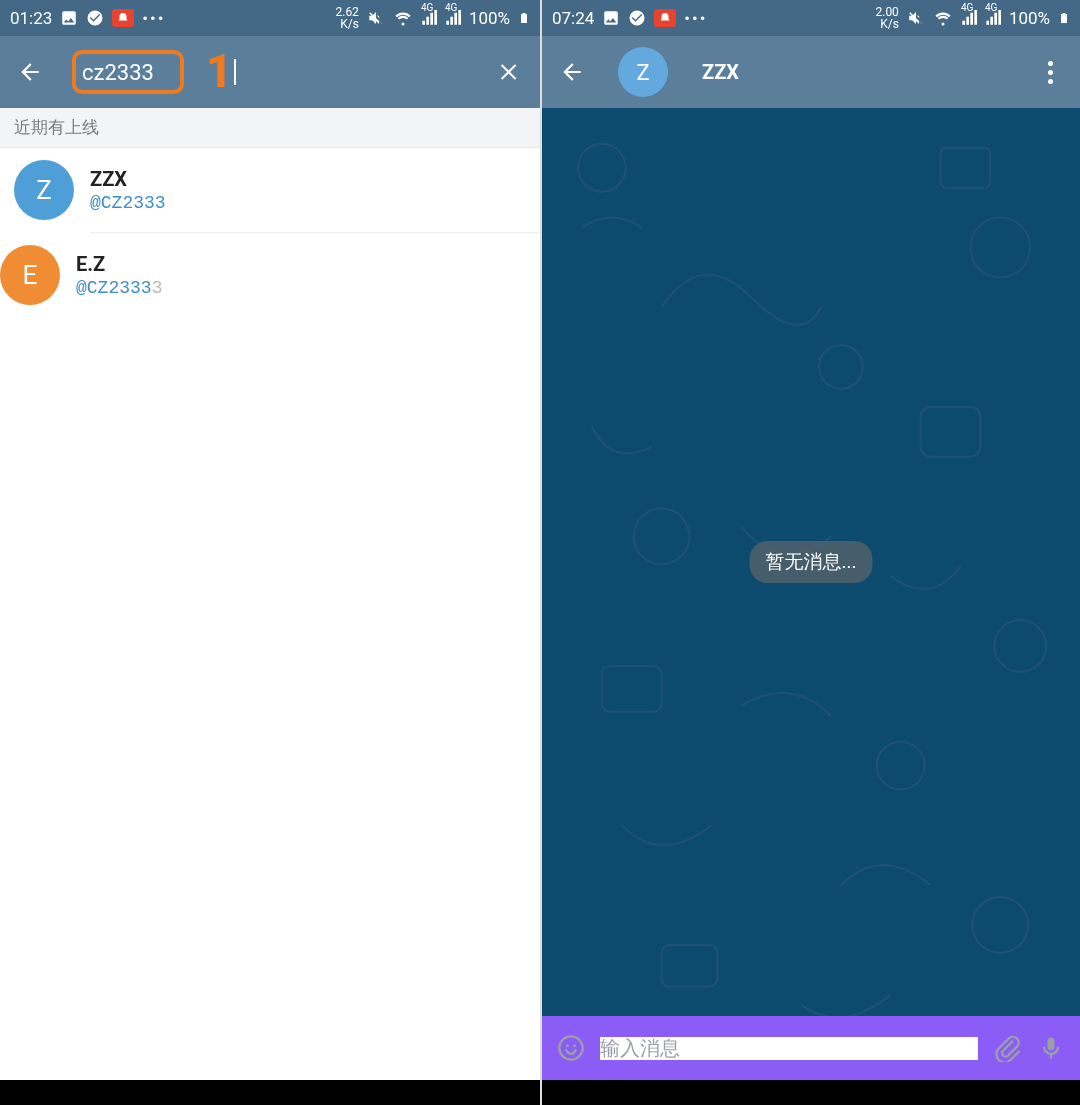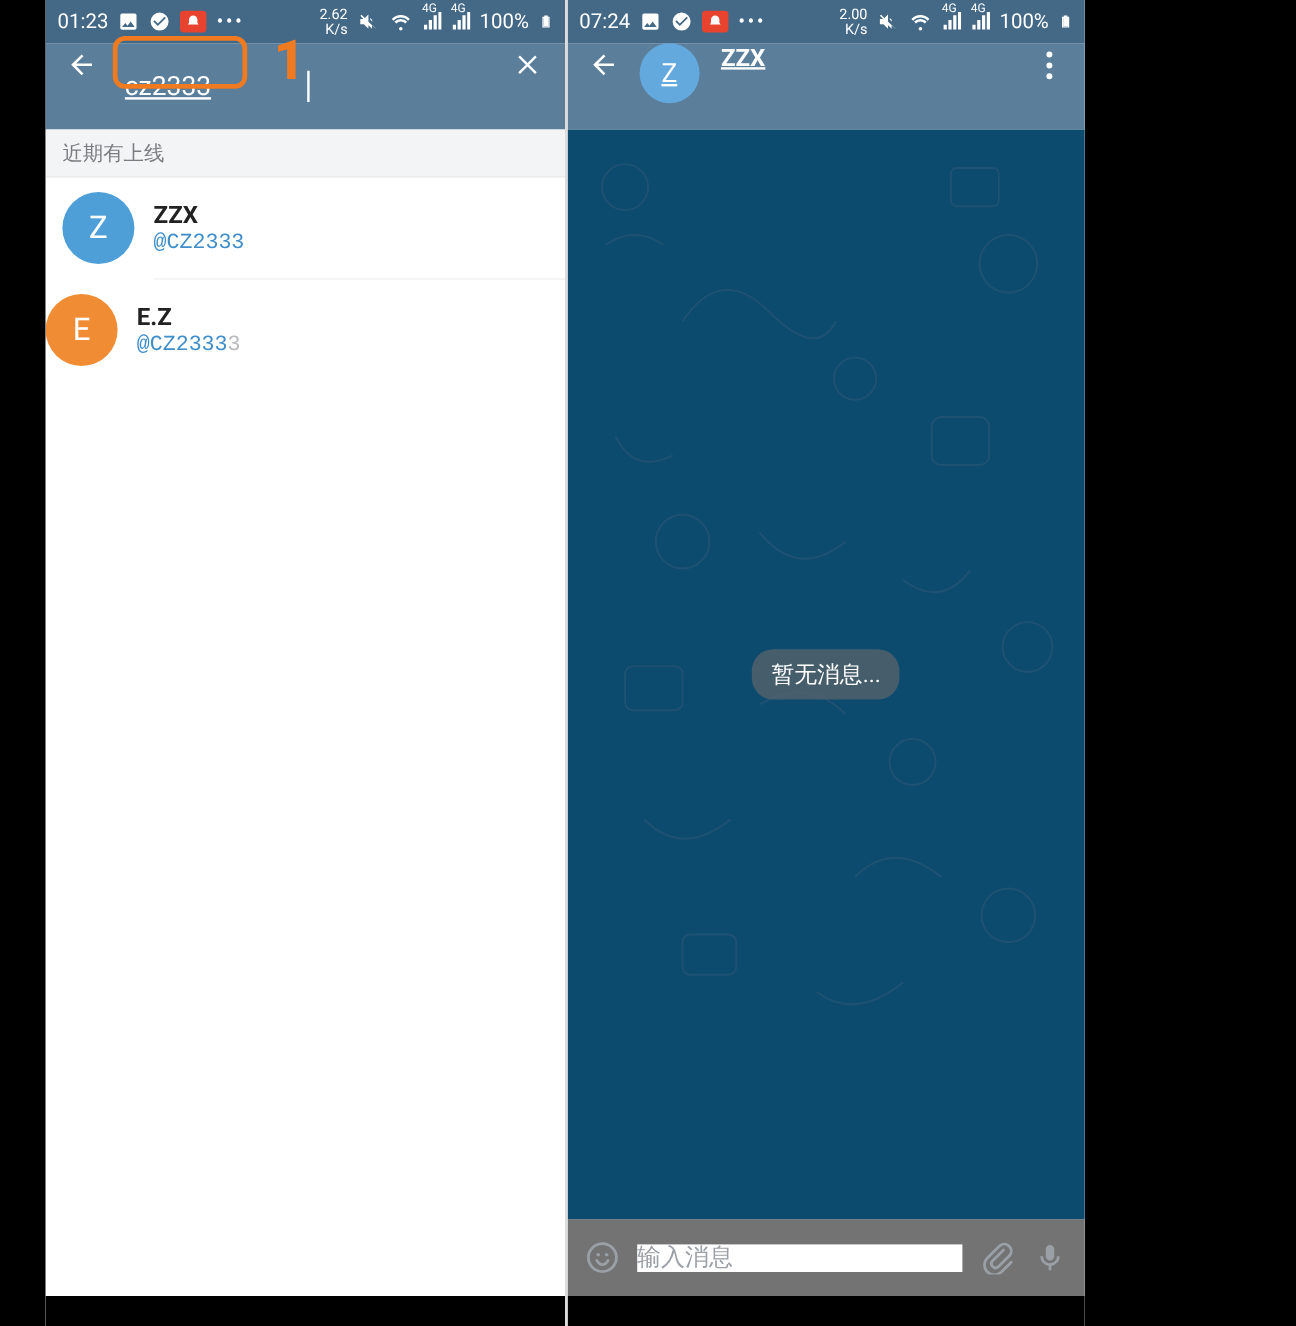--- a/index.html
+++ b/index.html
@@ -1,31 +1,31 @@
 <!DOCTYPE html>
 <html><head>
 <meta charset="utf-8">
 <style>
   * { box-sizing: border-box; margin: 0; padding: 0; }
   html, body { width: 1080px; height: 1105px; font-family: -apple-system, Roboto, "Helvetica Neue", Arial, "Noto Sans", sans-serif; background:#000; }
-  .wrap { display:flex; width:904px; height:1105px;padding-left:38px; }
+  .wrap { display:flex; width:1080px; height:1105px; }
   .phone { position:relative; width:540px; height:1105px; background:#fff; display:flex; flex-direction:column; overflow:hidden; }
   .phone + .phone { border-left:2px solid #ddd; }
 
   
   .status { height:36px; background:#446987; color:#fff; display:flex; align-items:center; justify-content:space-between; padding:0 10px; font-size:17px; }
   .status .left, .status .right { display:flex; align-items:center; gap:8px; }
   .status .dots { letter-spacing:2px; }
   .status .kbs { font-size:12px; line-height:1; text-align:right; }
   .status svg { fill:#fff; }
   .red-badge { width:22px; height:18px; background:#e8432f; border-radius:3px; display:inline-flex; align-items:center; justify-content:center; }
   .status .icon { display:inline-flex; align-items:center;text-align:center; }
 
   
-  .appbar { height:72px; background:#5b7e9b; color:#fff; display:flex; padding:0 12px; gap:12px;text-decoration:underline; }
+  .appbar { height:72px; background:#5b7e9b; color:#fff; display:flex; align-items:center; padding:0 12px; gap:28px; }
   .appbar .back, .appbar .clear, .appbar .more { width:36px; height:36px; display:flex; align-items:center; justify-content:center; cursor:pointer; }
   .appbar svg { fill:#fff; }
   .search-wrap { flex:1; display:flex; align-items:center; position:relative; }
   .search-input { background:transparent; border:none; outline:none; color:#fff; font-size:22px; width:160px; padding:4px 6px; }
   .search-highlight { position:absolute; left:-4px; top:-6px; width:112px; height:44px; border:4px solid #f07a1f; border-radius:10px; pointer-events:none; }
   .annot { position:absolute; left:130px; top:-12px; color:#f07a1f; font-weight:800; font-size:46px; }
   .caret { display:inline-block; width:2px; height:26px; background:#fff; margin-left:-2px; animation:blink 1s steps(1) infinite; }
   @keyframes blink { 50% { opacity:0; } }
 
   
@@ -48,21 +48,21 @@
   .chat-title .status-line { font-size:15px; color:#d7e2ea; margin-top:2px; }
   .more-dots { display:flex; flex-direction:column; gap:4px; }
   .more-dots span { width:5px; height:5px; background:#fff; border-radius:50%; }
 
   
   .chat-body { flex:1; position:relative; background:#0c4a6e; overflow:hidden; }
   .doodle { position:absolute; inset:0; opacity:0.18; }
   .no-msg { position:absolute; left:50%; top:50%; transform:translate(-50%,-50%); background:rgba(90,100,108,0.75); color:#fff; font-size:19px; padding:8px 16px; border-radius:18px; }
 
   
-  .compose { height:64px; background:#737373; display:flex; align-items:center; padding:0 14px; gap:14px; }
+  .compose { height:64px; background:#8b5cf6; display:flex; align-items:center; padding:0 14px; gap:14px; }
   .compose .ic { width:30px; height:30px; display:flex; align-items:center; justify-content:center; }
   .compose svg { fill:#9aa0a6; }
   .compose input { flex:1; border:none; outline:none; font-size:20px; color:#333; }
   .compose input::placeholder { color:#9aa0a6; }
 
   
   .navbar { height:25px; background:#000; }
   .left-body { flex:1; background:#fff; overflow:auto; }
 </style>
 </head>

